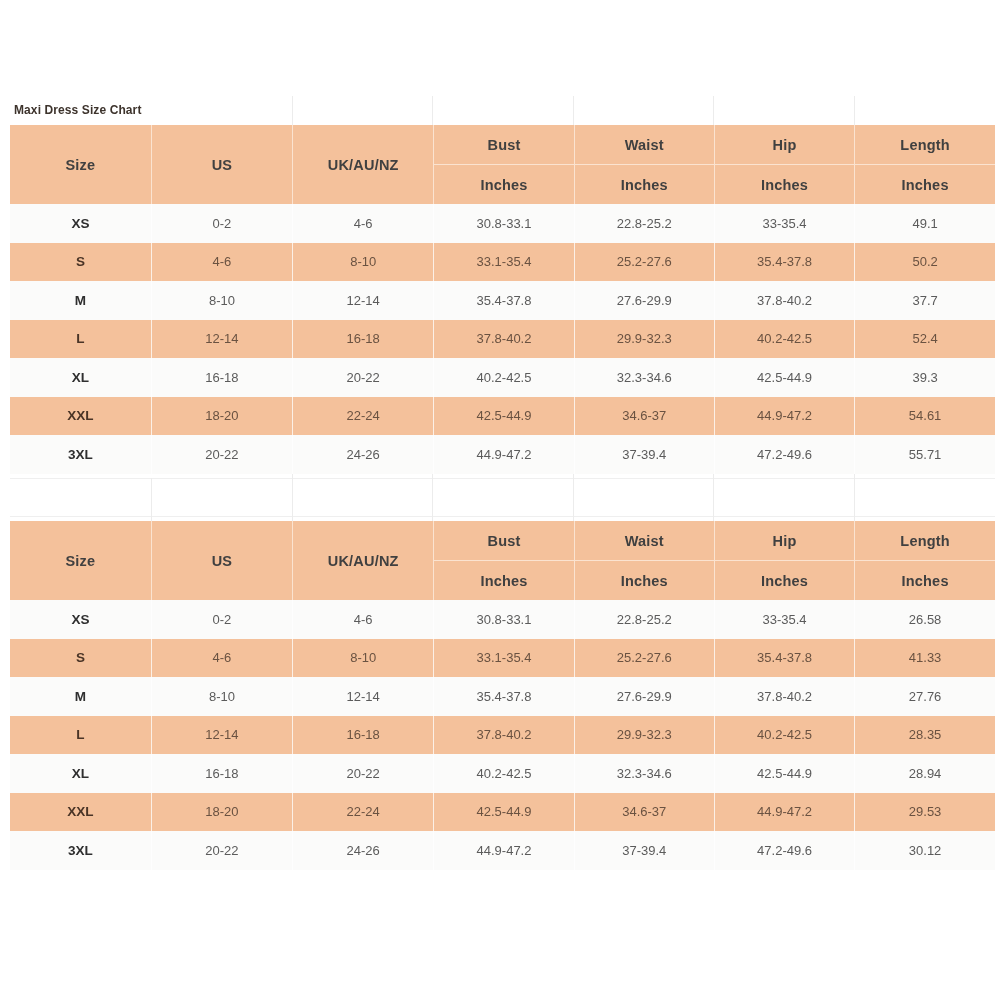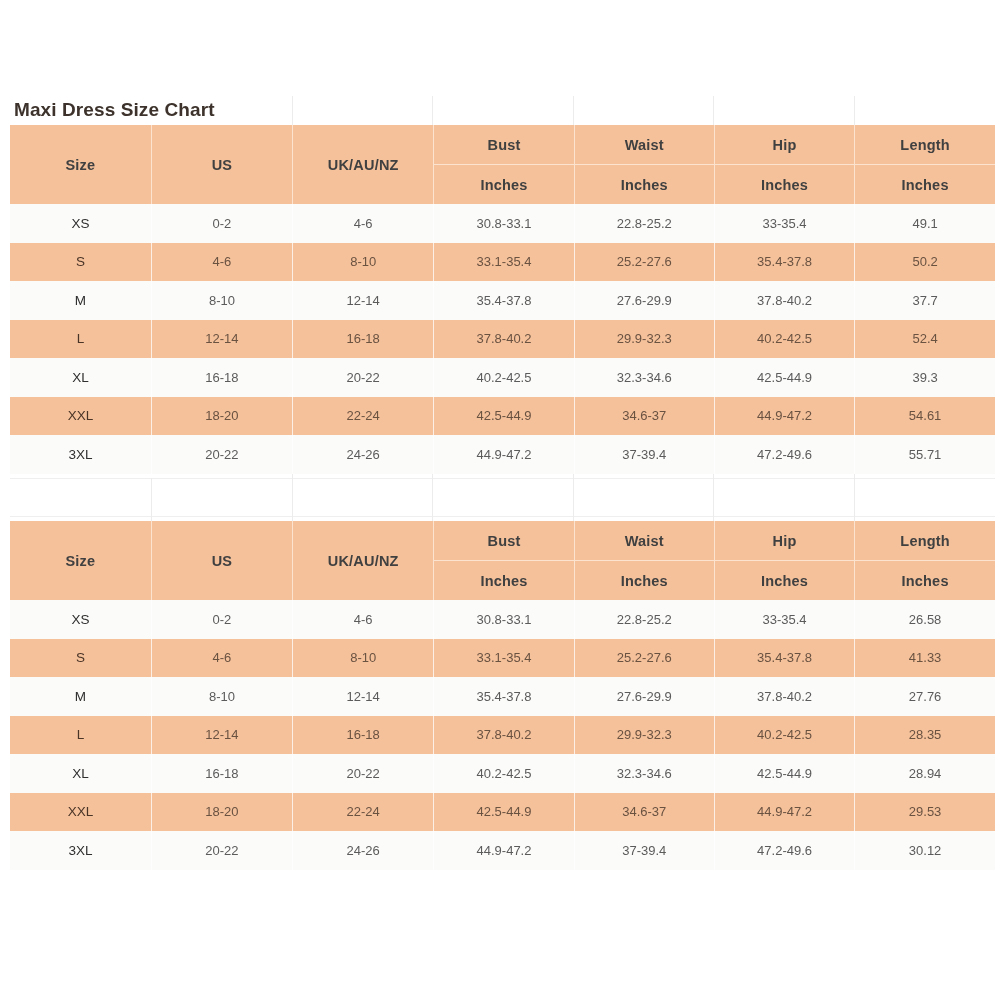--- a/index.html
+++ b/index.html
@@ -25,21 +25,21 @@
   }
   .grid-overlay .hline{
     position:absolute;left:10px;width:985px;height:1px;background:#efefef;
   }
 
   .chart-block{position:absolute;left:10px;width:985px;}
   #maxi-block{top:99px;}
   #mini-block{top:521px;}
 
   .chart-title{
-    font-size:19px;
+    font-size:12px;
     font-weight:bold;
     color:#3d332c;
     letter-spacing:0.1px;
     padding:0 0 4px 4px;
     height:22px;
     line-height:22px;
     white-space:nowrap;
   }
 
   table.size-table{
@@ -73,21 +73,21 @@
     height:38.5px;
     text-align:center;
     vertical-align:middle;
     font-size:13px;
     color:#5b5b5b;
     padding:0;
     border-right:1px solid rgba(255,255,255,0.75);
   }
   tbody td:last-child{border-right:none;}
   tbody td.size-cell{
-    font-weight:normal;
+    font-weight:bold;
     color:#2f2f2f;
     font-size:13.5px;
   }
   tbody tr.odd td{background:#fbfbfa;}
   tbody tr.even td{background:#f4c19b;}
   tbody tr.even td{color:#6a5241;}
   tbody tr.even td.size-cell{color:#4a3426;}
 </style>
 </head>
 <body>

